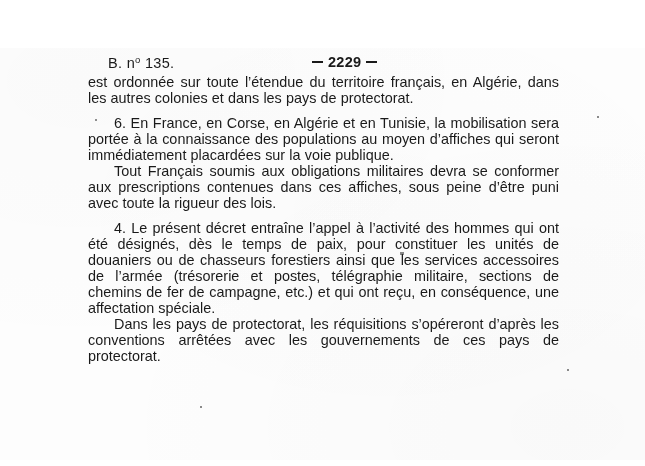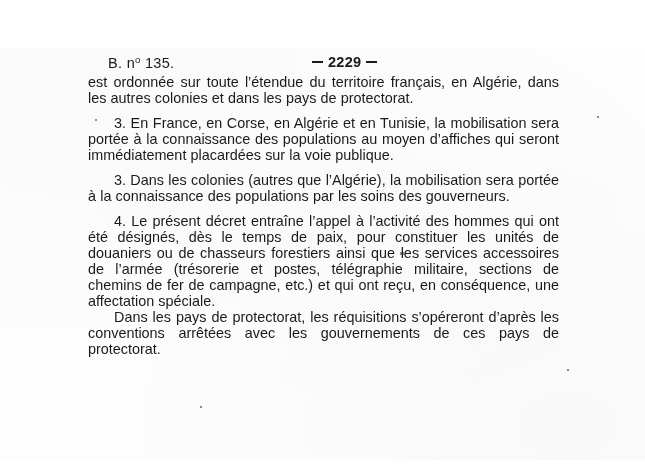--- a/index.html
+++ b/index.html
@@ -102,22 +102,22 @@
 
 <div id="page">
 
   <div class="runhead">
     <span class="bnum"><span>B. n</span><sup>o</sup><span> 135.</span></span>
     <span class="pagenum"><span class="rule-l"></span><span>2229</span><span class="rule-r"></span></span>
   </div>
 
   <div class="column">
     <p class="para">est ordonnée sur toute l’étendue du territoire français, en Algérie, dans les autres colonies et dans les pays de protectorat.</p>
-    <p class="para indent gap">3. En France, en Corse, en Algérie et en Tunisie, la mobilisation sera portée à la connaissance des populations au moyen d’affiches qui seront immédiatement placardées sur la voie publique.</p>
-    <p class="para indent gap">3. Dans les colonies (autres que l’Algérie), la mobilisation sera portée à la connaissance des populations par les soins des gouverneurs.</p>
+    <p class="para indent gap">6. En France, en Corse, en Algérie et en Tunisie, la mobilisation sera portée à la connaissance des populations au moyen d’affiches qui seront immédiatement placardées sur la voie publique.</p>
+    <p class="para indent">Tout Français soumis aux obligations militaires devra se conformer aux prescriptions contenues dans ces affiches, sous peine d’être puni avec toute la rigueur des lois.</p>
     <p class="para indent gap">4. Le présent décret entraîne l’appel à l’activité des hommes qui ont été désignés, dès le temps de paix, pour constituer les unités de douaniers ou de chasseurs forestiers ainsi que les services accessoires de l’armée (trésorerie et postes, télégraphie militaire, sections de chemins de fer de campagne, etc.) et qui ont reçu, en conséquence, une affectation spéciale.</p>
     <p class="para indent">Dans les pays de protectorat, les réquisitions s’opéreront d’après les conventions arrêtées avec les gouvernements de ces pays de protectorat.</p>
   </div>
 
   <div class="fleck" style="left:95px;  top:71px;  width:2px;   height:2px;"></div>
   <div class="speck" style="left:597px; top:68px;  width:2px;   height:2px;"></div>
   <div class="speck" style="left:400px; top:204px; width:4px;   height:3px;"></div>
   <div class="speck" style="left:567px; top:321px; width:2px;   height:2px;"></div>
   <div class="speck" style="left:200px; top:358px; width:2px;   height:2px;"></div>
   <div class="speck" style="left:75px;  top:428px; width:2px;   height:2px;"></div>

